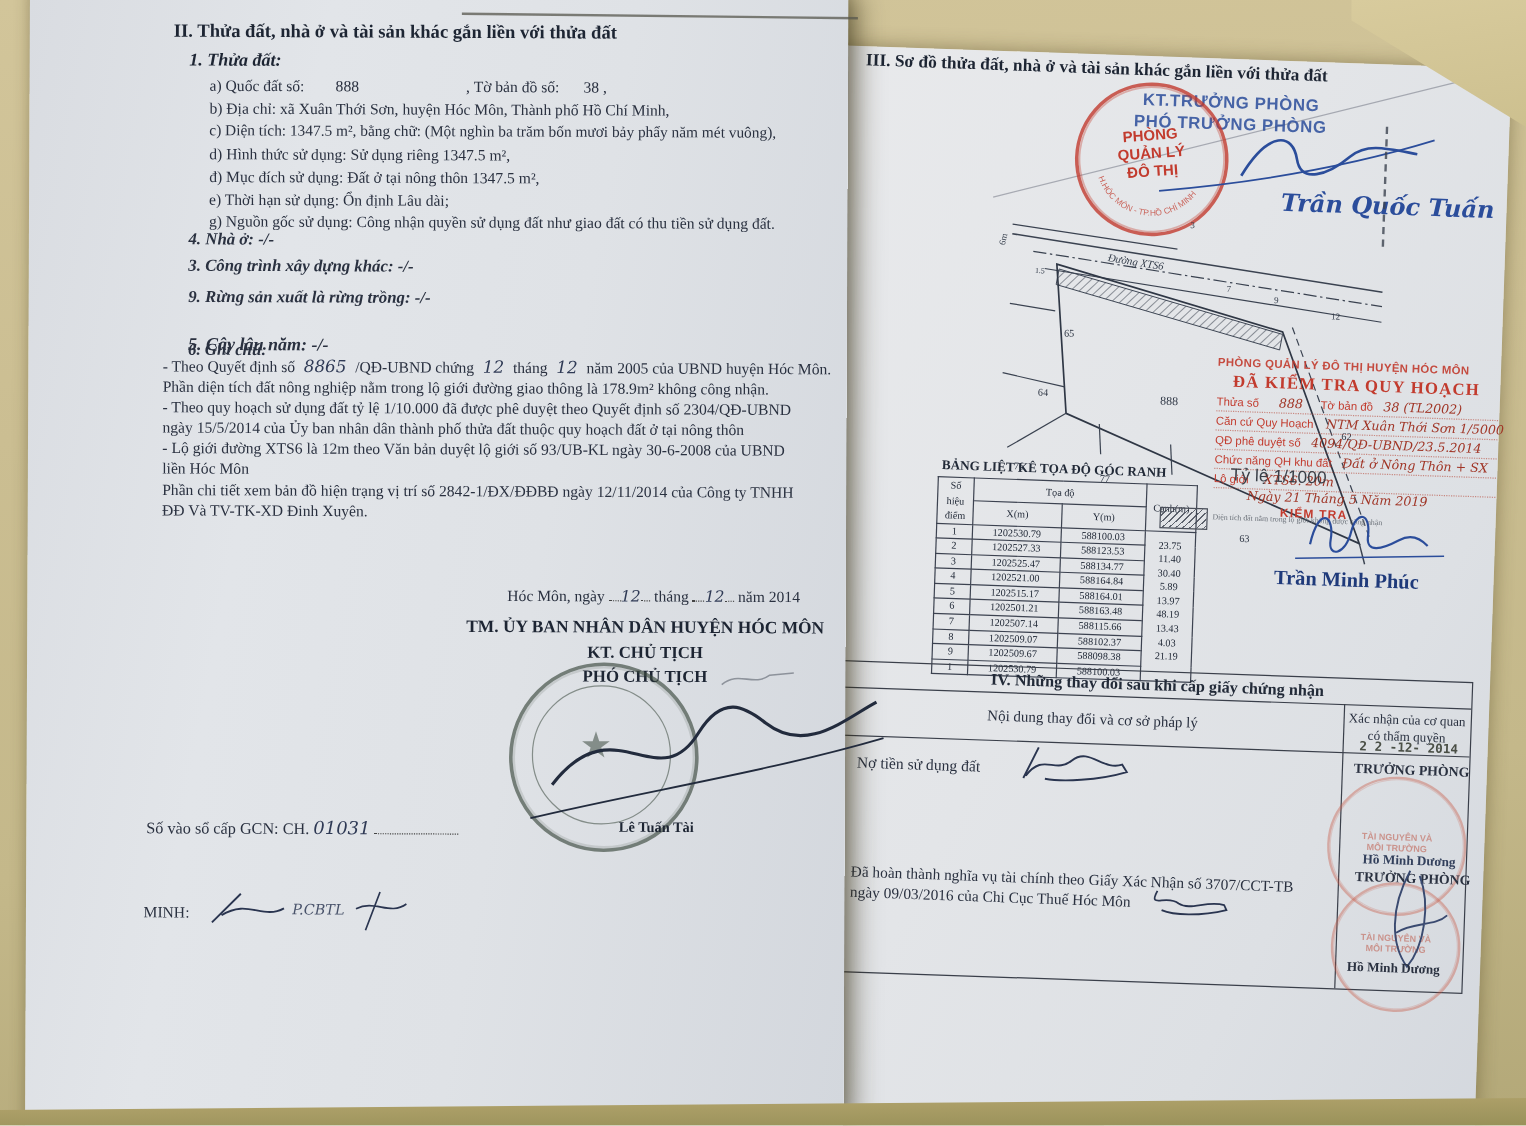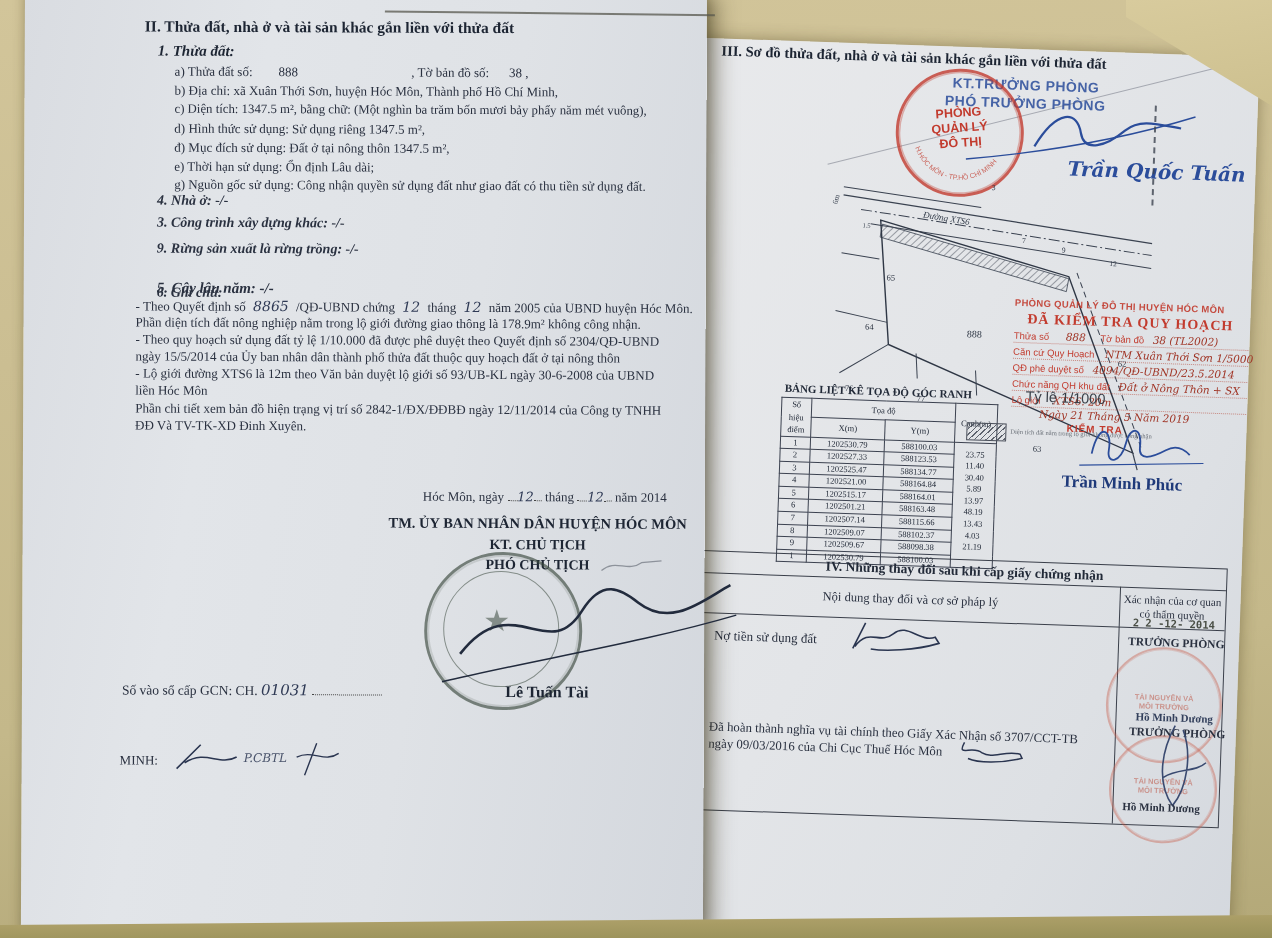--- a/index.html
+++ b/index.html
@@ -301,22 +301,22 @@
   </div>
 
   <div class="page page-left">
 
     <div class="topedge" style="left:360px;top:22px;width:330px;transform:rotate(.4deg);"></div>
 
     <div class="t b" style="left:120px;top:28px;font-size:15.5px;color:#1d2533;">II. Thửa đất, nhà ở và tài sản khác gắn liền với thửa đất</div>
     <div class="t b i" style="left:133px;top:53px;font-size:15px;color:#1d2533;">1. Thửa đất:</div>
 
     <div class="t" style="left:150px;top:75px;">
-      <span>a) Thửa đất số:</span><span style="margin-left:26px;">888</span>
-      <span style="margin-left:110px;">, Tờ bản đồ số:</span><span style="margin-left:20px;">38 ,</span>
+      <span>a) Quốc đất số:</span><span style="margin-left:26px;">888</span>
+      <span style="margin-left:86px;">, Tờ bản đồ số:</span><span style="margin-left:20px;">38 ,</span>
     </div>
     <div class="t" style="left:150px;top:94px;">b) Địa chỉ:    xã Xuân Thới Sơn, huyện Hóc Môn, Thành phố Hồ Chí Minh,</div>
     <div class="t" style="left:150px;top:113px;font-size:12.8px;">c) Diện tích:    1347.5 m²,     bằng chữ: (Một nghìn ba trăm bốn mươi bảy phẩy năm mét vuông),</div>
     <div class="t" style="left:150px;top:132px;">d) Hình thức sử dụng:    Sử dụng riêng     1347.5 m²,</div>
     <div class="t" style="left:150px;top:151px;">đ) Mục đích sử dụng:     Đất ở tại nông thôn 1347.5 m²,</div>
     <div class="t" style="left:150px;top:170px;">e) Thời hạn sử dụng:     Ổn định Lâu dài;</div>
     <div class="t" style="left:150px;top:188px;">g) Nguồn gốc sử dụng:   Công nhận quyền sử dụng đất như giao đất có thu tiền sử dụng đất.</div>
 
     <div class="t b i" style="left:133px;top:203px;font-size:14px;">4. Nhà ở: -/-</div>
     <div class="t b i" style="left:133px;top:225px;font-size:14px;">3. Công trình xây dựng khác: -/-</div>
@@ -356,21 +356,21 @@
     </svg>
 
     <div class="seal" style="left:402px;top:562px;">
       <div class="seal-inner"></div>
       <div class="seal-emblem">★</div>
     </div>
     <svg style="left:430px;top:568px;" width="290" height="130">
       <path d="M8 96 C 60 28, 96 108, 130 52 C 150 20, 168 30, 186 44 C 220 70, 252 40, 278 26" stroke="#222b3d" stroke-width="2.6" fill="none"></path>
       <path d="M-10 124 C 80 102, 190 84, 284 56" stroke="#222b3d" stroke-width="1.5" fill="none"></path>
     </svg>
-    <div class="t b" style="left:435px;top:692px;width:180px;text-align:center;font-size:16px;color:#1d2533;">Lê Tuấn Tài</div>
+    <div class="t b" style="left:435px;top:692px;width:180px;text-align:center;font-size:12px;color:#1d2533;">Lê Tuấn Tài</div>
 
     <div class="t" style="left:100px;top:692px;font-size:13.5px;">
       <span>Số vào sổ cấp GCN: CH.</span>
       <span class="hw" style="font-size:15px;">01031</span>
       <span class="dots" style="width:70px;"></span>
     </div>
 
     <div class="t" style="left:98px;top:764px;font-size:13px;">
       <span>MINH:</span>
     </div>

